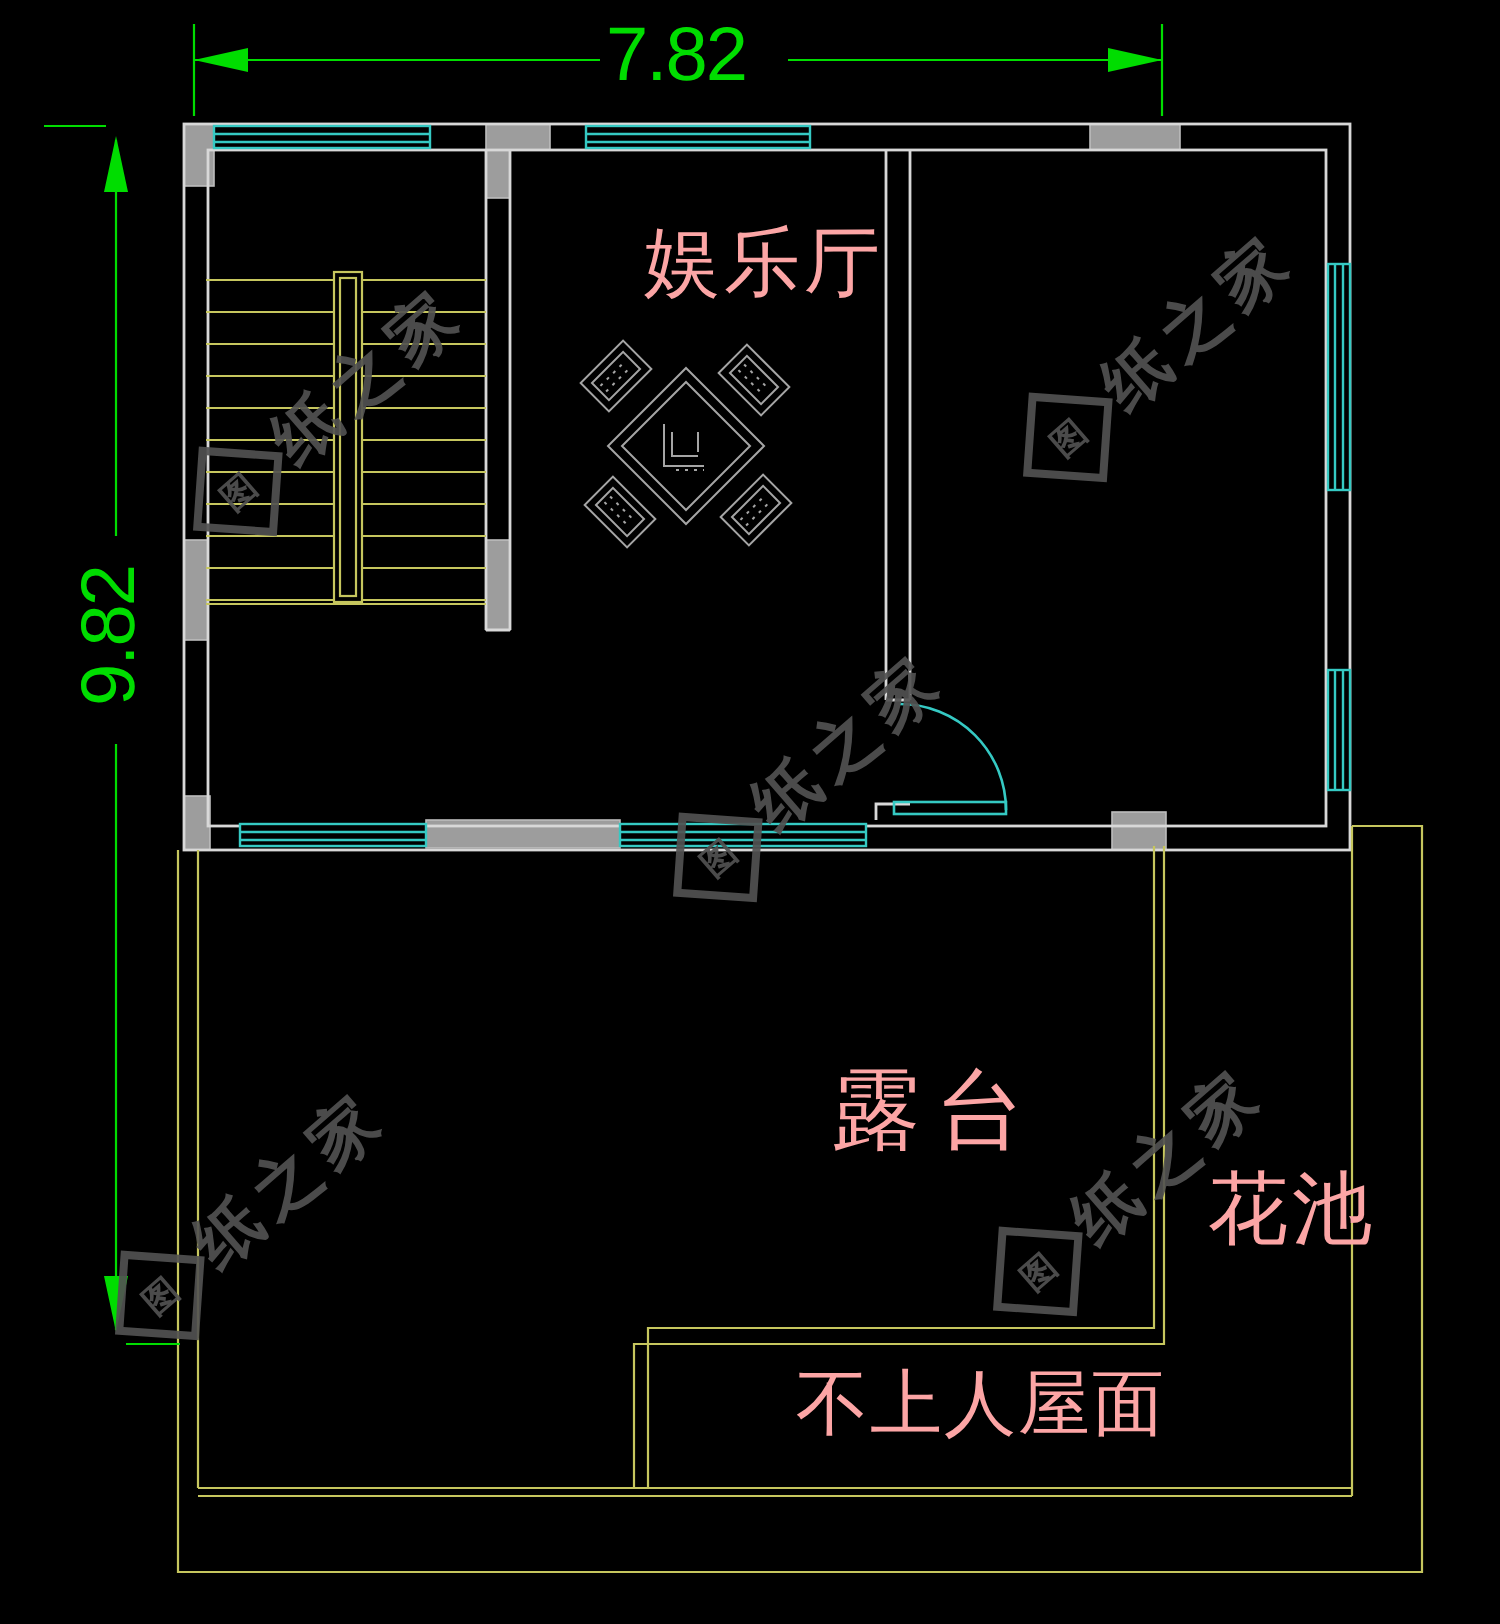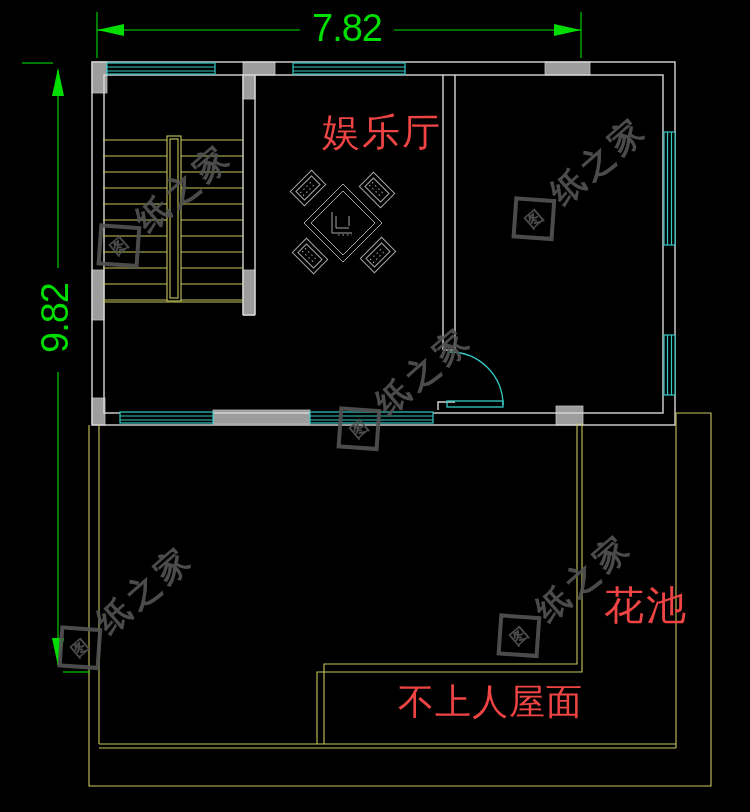--- a/index.html
+++ b/index.html
@@ -1,19 +1,19 @@
 <!DOCTYPE html>
 <html><head>
 <meta charset="utf-8">
 <style>
   html,body{margin:0;padding:0;background:#000;}
   #stage{position:relative;width:750px;height:812px;background:#000;overflow:hidden;
          font-family:"Liberation Sans",sans-serif;}
   #plan-svg{position:absolute;left:0;top:0;z-index:1;}
-  .label{position:absolute;z-index:3;color:#ef4444;white-space:nowrap;line-height:1;}
+  .label{position:absolute;z-index:3;color:#fca5a5;white-space:nowrap;line-height:1;}
   .dim{position:absolute;z-index:3;color:#00dd00;white-space:nowrap;line-height:1;
        font-size:38px;letter-spacing:-1px;}
   .wm{position:absolute;z-index:2;display:flex;align-items:center;gap:9px;
       transform:translate(-50%,-50%) rotate(-41deg);opacity:.92;}
   .wm-logo{width:34px;height:34px;border:4px solid #525252;transform:rotate(45deg);
            display:flex;align-items:center;justify-content:center;flex:0 0 auto;}
   .wm-logo span{transform:rotate(-45deg);font-size:17px;font-weight:700;color:#525252;}
   .wm-text{font-size:33px;font-weight:700;color:#525252;letter-spacing:5px;white-space:nowrap;}
 </style>
 </head>
@@ -148,21 +148,22 @@
       </div>
     <div class="wm-text">纸之家</div>
   </div>
   <div class="wm" style="left:565px;top:595px;">
     <div class="wm-logo">
         <span>图</span>
       </div>
     <div class="wm-text">纸之家</div>
   </div>
 
-  <div class="dim" style="left:303px;top:9px;width:88px;text-align:center;">7.82</div>
+  <div class="dim" style="left:303px;top:9px;width:88px;text-align:left;">7.82</div>
   <div class="dim" style="left:7px;top:297px;width:100px;height:42px;text-align:center;
        transform:rotate(-90deg);">9.82</div>
 
   <div class="label" style="left:322px;top:113px;font-size:38px;letter-spacing:2px;">娱乐厅</div>
+  <div class="label" style="left:416px;top:534px;font-size:44px;letter-spacing:8px;">露台</div>
   <div class="label" style="left:398px;top:684px;font-size:36px;letter-spacing:1px;">不上人屋面</div>
   <div class="label" style="left:604px;top:585px;font-size:40px;letter-spacing:2px;">花池</div>
 
 </div>
 
 </body></html>

